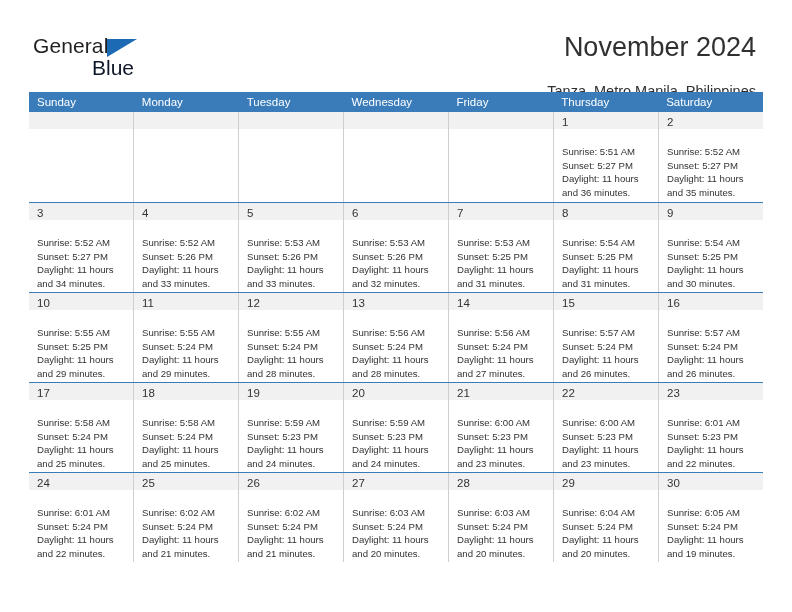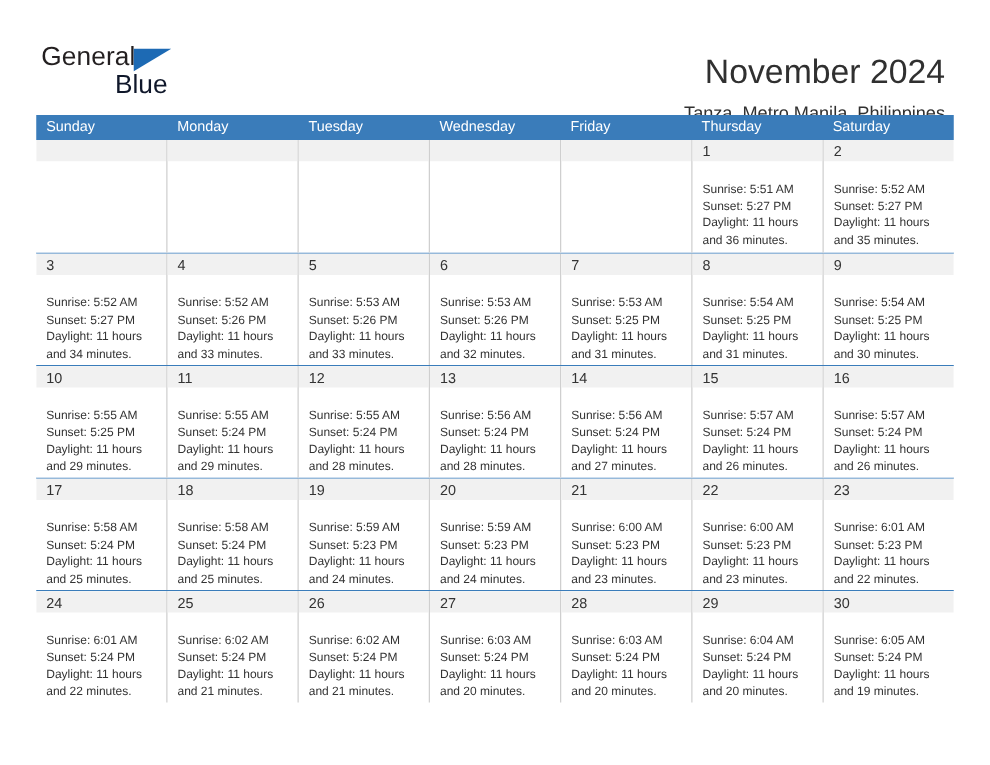--- a/index.html
+++ b/index.html
@@ -70,27 +70,26 @@
     right: 36px;
     top: 30px;
     text-align: right;
   }
   .cal-title {
     font-size: 27px;
     color: #303030;
     font-weight: normal;
     line-height: 34px;
     white-space: nowrap;
-    margin-top: 10px;
   }
   .cal-subtitle {
     font-size: 14.5px;
     color: #303030;
     line-height: 22px;
-    margin-top: 6px;
+    margin-top: 16px;
     white-space: nowrap;
   }
 
   
   .calendar {
     position: absolute;
     left: 29px;
     top: 92px;
     width: 734px;
   }

